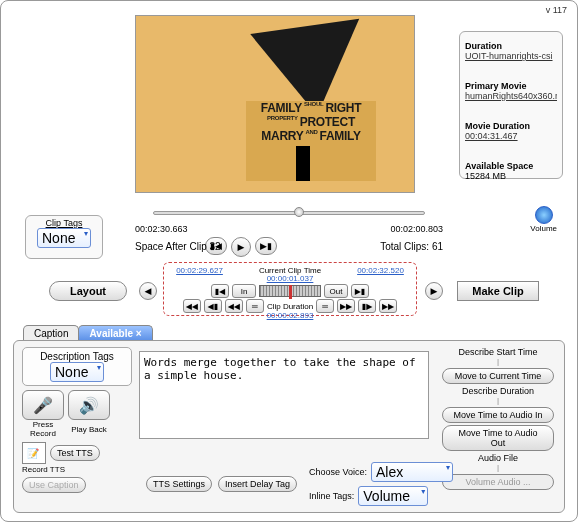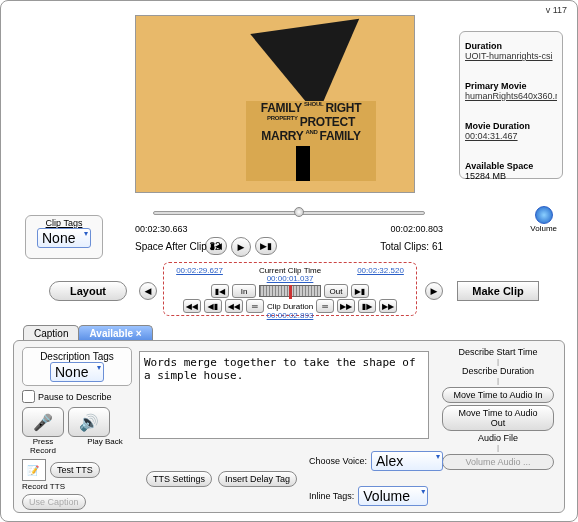--- a/index.html
+++ b/index.html
@@ -42,33 +42,33 @@
 .arrow-btn { position: absolute; width: 18px; height: 18px; border: 1px solid #888; border-radius: 50%; background: linear-gradient(#fff,#ddd); display: flex; align-items: center; justify-content: center; font-size: 9px; cursor: pointer; }
 .tabs { position: absolute; top: 324px; left: 22px; display: flex; }
 .tab { padding: 2px 10px; border: 1px solid #888; border-bottom: none; border-radius: 5px 5px 0 0; font-size: 10px; background: #eee; margin-right: -1px; cursor: pointer; }
 .tab.active { background: linear-gradient(#9cc3ff,#5a8fe6); color: #fff; font-weight: bold; }
 .desc-panel { position: absolute; top: 339px; left: 12px; right: 12px; bottom: 8px; border: 1px solid #999; border-radius: 6px; background: #f5f5f5; }
 .left-col { position: absolute; top: 6px; left: 8px; width: 110px; }
 .desc-tags { border: 1px solid #aaa; border-radius: 5px; padding: 3px; text-align: center; background: #fdfdfd; margin-bottom: 4px; }
 .checkbox-row { display: flex; align-items: center; gap: 3px; font-size: 9px; margin: 4px 0; }
 .btn-pair { display: flex; gap: 4px; margin-top: 2px; }
 .icon-btn { width: 42px; height: 30px; border: 1px solid #888; border-radius: 6px; background: linear-gradient(#fff,#ddd); display: flex; align-items: center; justify-content: center; font-size: 16px; cursor: pointer; }
-.btn-label-row { display: flex; gap: 20px; font-size: 8px; }
+.btn-label-row { display: flex; gap: 4px; font-size: 8px; align-items: center; }
 .btn-label-row span { width: 42px; text-align: center; }
 .small-btn { padding: 2px 6px; border: 1px solid #888; border-radius: 8px; background: linear-gradient(#fff,#ddd); font-size: 9px; cursor: pointer; display: inline-flex; align-items: center; }
 .rec-icon { width: 24px; height: 22px; background: #fff; border: 1px solid #888; display: inline-flex; align-items: center; justify-content: center; }
 .textarea { position: absolute; top: 10px; left: 125px; width: 290px; height: 88px; border: 1px solid #999; background: #fff; padding: 4px; font-size: 11px; resize: none; }
 .right-col { position: absolute; top: 6px; right: 6px; width: 120px; text-align: center; font-size: 9px; }
 .pill-btn { display: block; margin: 2px auto; padding: 2px 8px; border: 1px solid #888; border-radius: 9px; background: linear-gradient(#fff,#ddd); font-size: 9px; cursor: pointer; width: 112px; }
 .pill-btn.disabled { color: #999; background: #eee; cursor: default; }
 .vline { color: #888; font-size: 8px; }
 .bottom-row { position: absolute; bottom: 6px; left: 132px; display: flex; align-items: center; gap: 8px; }
 .bottom-row .small-btn { margin-right: 4px; }
 .bot-col { display: flex; flex-direction: row; gap: 2px; }
-.bot-col2 { display: flex; flex-direction: column; gap: 15px; font-size: 9px; }
+.bot-col2 { display: flex; flex-direction: column; gap: 4px; font-size: 9px; }
 .bot-col2 .r { display: flex; align-items: center; gap: 4px; }
 .jog { width: 62px; height: 12px; background: repeating-linear-gradient(90deg,#888 0,#888 1px,#ccc 1px,#ccc 3px); border: 1px solid #666; position: relative; }
 .jog .mark { position: absolute; top: -1px; left: 48%; width: 3px; height: 14px; background: #c33; }
 </style>
 </head>
 <body>
 
 <div class="version">v 117</div>
 
 <div class="video-area">
@@ -175,24 +175,20 @@
   <div class="tab">Caption</div>
   <div class="tab active"><span>Available</span> <span>×</span></div>
 </div>
 
 <div class="desc-panel">
   <div class="left-col">
     <div class="desc-tags">
       <div>Description Tags</div>
       <span class="select-wrap"><select class="aqua"><option>None</option></select></span>
     </div>
-    <div class="checkbox-row">
-      <input type="checkbox" style="">
-      <span>Pause to Describe</span>
-    </div>
     <div class="btn-pair">
       <div class="icon-btn">
           <span>🎤</span>
         </div>
       <div class="icon-btn">
           <span>🔊</span>
         </div>
     </div>
     <div class="btn-label-row">
       <span>Press Record</span>
@@ -204,38 +200,39 @@
     </div>
     <div style="font-size:8px;margin-top:1px">Record TTS</div>
     <span class="small-btn" style="color:#aaa;margin-top:3px">Use Caption</span>
   </div>
 
   <textarea class="textarea" style="">Words merge together to take the shape of a simple house.</textarea>
 
   <div class="right-col">
     <div>Describe Start Time</div>
     <div class="vline">|</div>
+    <button class="pill-btn">Move to Current Time</button>
     <div>Describe Duration</div>
     <div class="vline">|</div>
     <button class="pill-btn">Move Time to Audio In</button>
     <button class="pill-btn">Move Time to Audio Out</button>
     <div>Audio File</div>
     <div class="vline">|</div>
     <button class="pill-btn disabled">Volume Audio ...</button>
   </div>
 
   <div class="bottom-row">
     <div class="bot-col">
       <span class="small-btn">TTS Settings</span>
       <span class="small-btn">Insert Delay Tag</span>
     </div>
     <div class="bot-col2">
       <div class="r">
         <span>Choose Voice:</span>
-        <span class="select-wrap"><select class="aqua" style="width:72px"><option>Alex</option></select></span>
+        <span class="select-wrap"><select class="aqua" style="width:82px"><option>Alex</option></select></span>
       </div>
       <div class="r">
         <span>Inline Tags:</span>
         <span class="select-wrap"><select class="aqua" style="width:70px"><option>Volume</option></select></span>
       </div>
     </div>
   </div>
 </div>
 
 </body></html>

